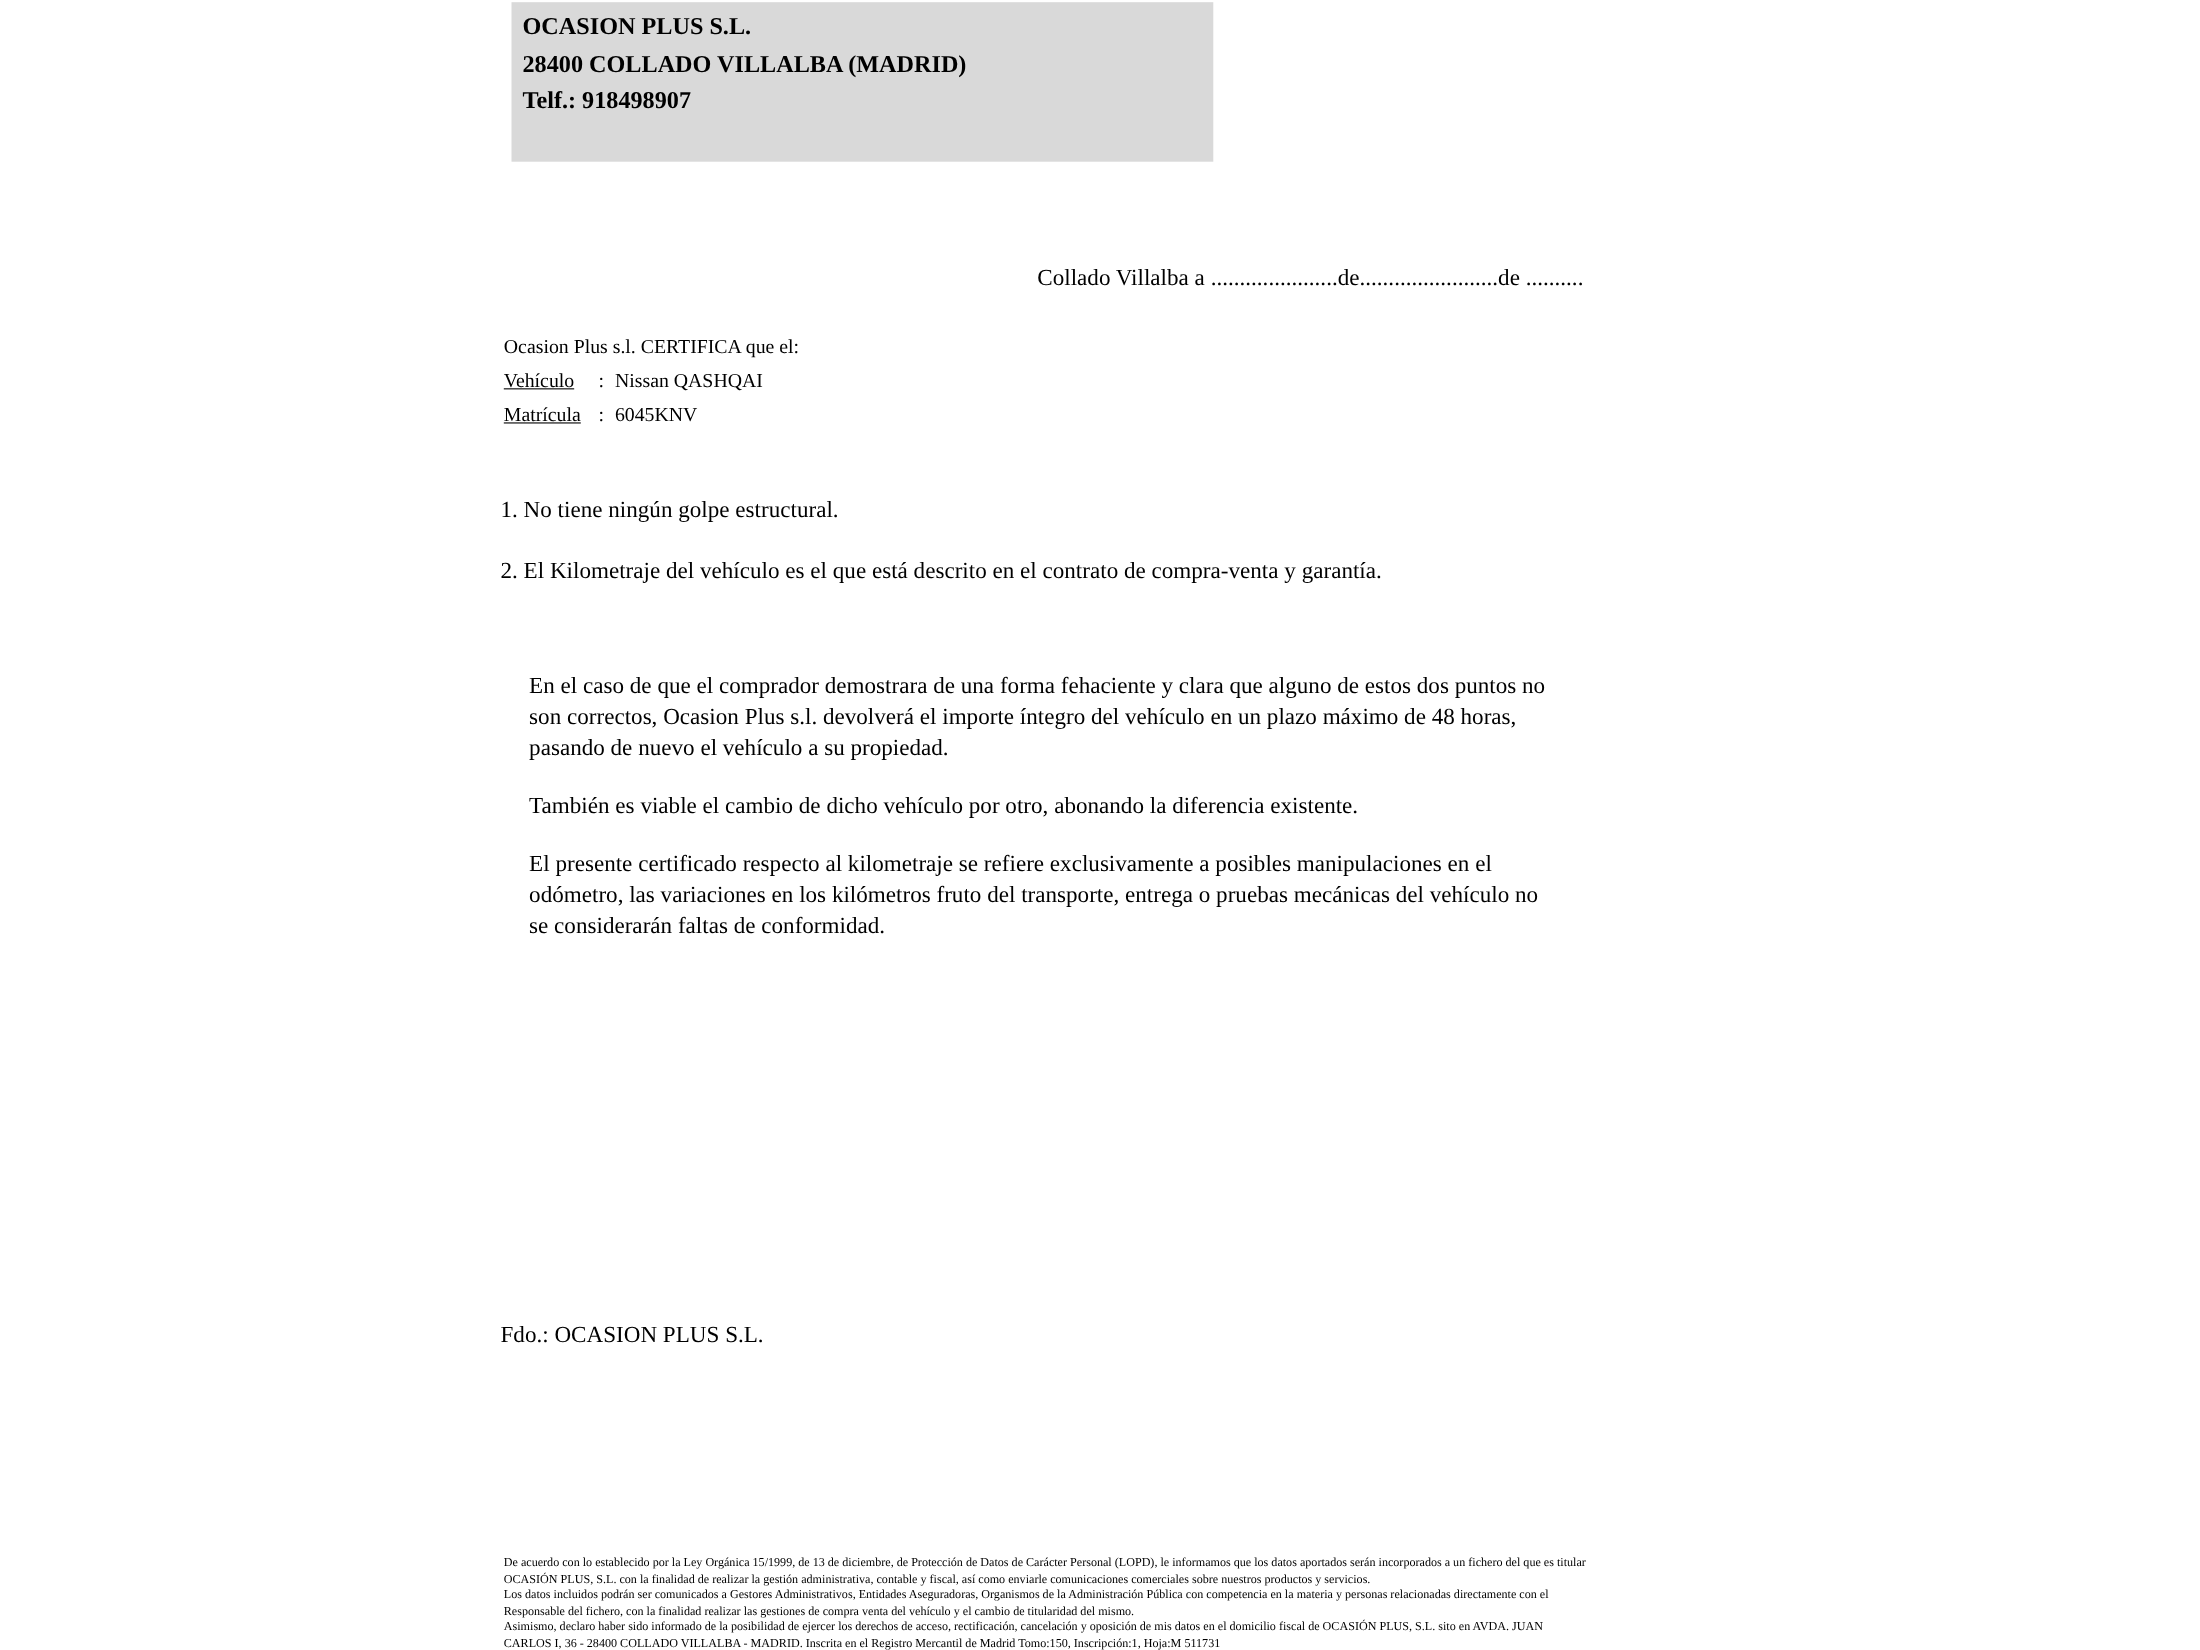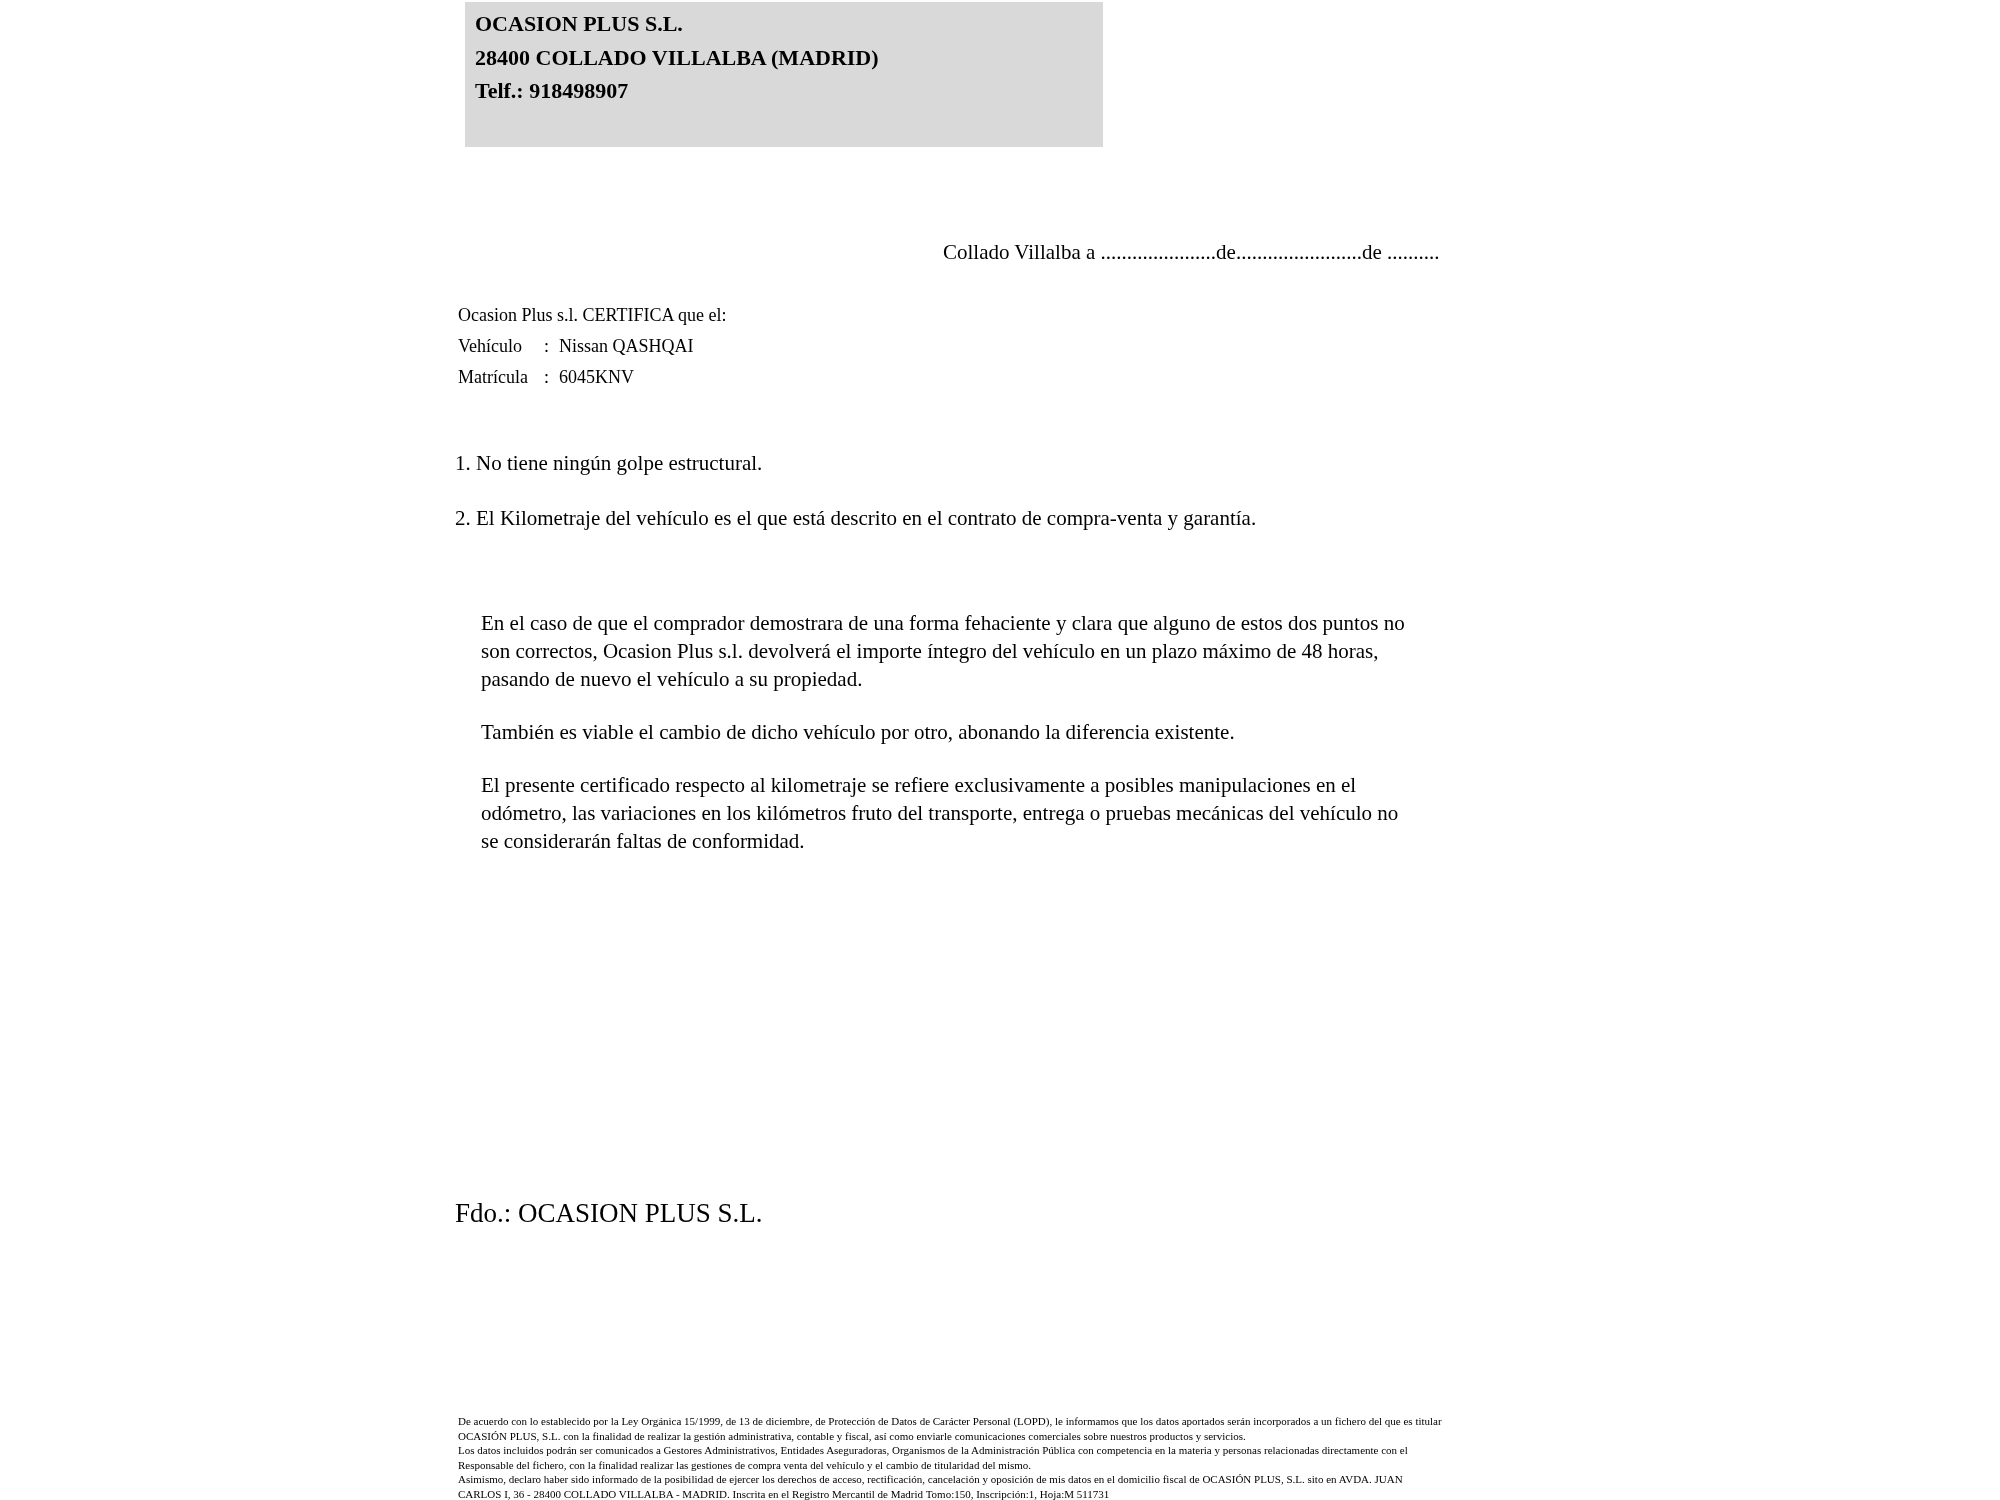--- a/index.html
+++ b/index.html
@@ -31,21 +31,21 @@
     line-height: 26px;
     white-space: nowrap;
   }
   .cert-block {
     position: absolute;
     left: 458px; top: 300px;
     font-size: 18px;
     line-height: 31px;
   }
   .field-row .lbl-col { display: inline-block; width: 86px; }
-  .field-row .u { }
+  .field-row .u { text-decoration: underline; }
   .field-row .colon { margin-right: 10px; }
   .point {
     position: absolute;
     left: 455px;
     width: 1200px;
     font-size: 21px;
     line-height: 28px;
   }
   .point-1 { top: 449px; }
   .point-2 { top: 504px; }
@@ -56,21 +56,21 @@
     font-size: 21px;
   }
   .paras p {
     margin: 0 0 25px 0;
     line-height: 28px;
     white-space: pre-line;
   }
   .signature {
     position: absolute;
     left: 455px; top: 1200px;
-    font-size: 27px;
+    font-size: 21px;
     line-height: 26px;
   }
   .legal {
     position: absolute;
     left: 458px; top: 1414px;
     width: 1250px;
     font-size: 11px;
     line-height: 14.6px;
     white-space: pre-line;
   }

